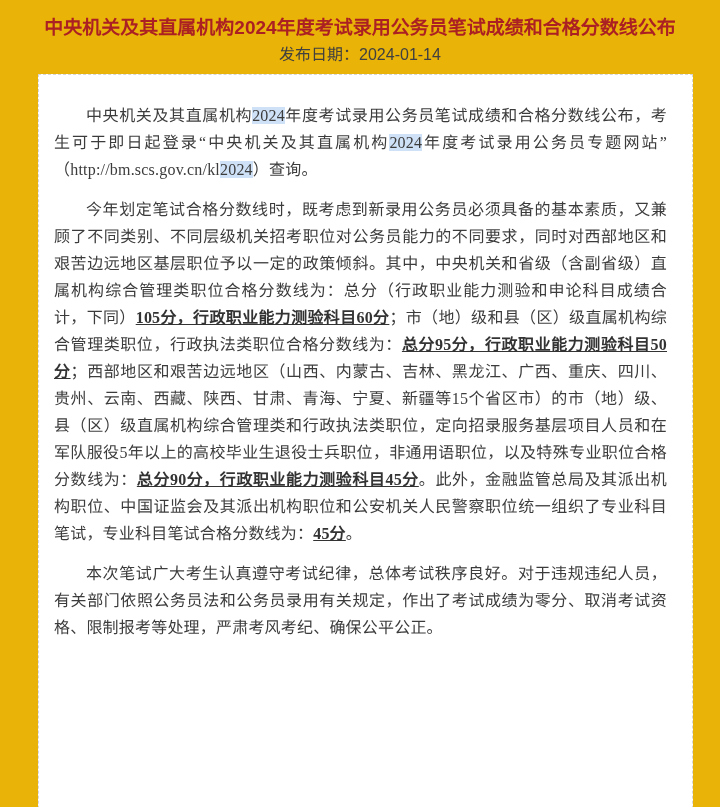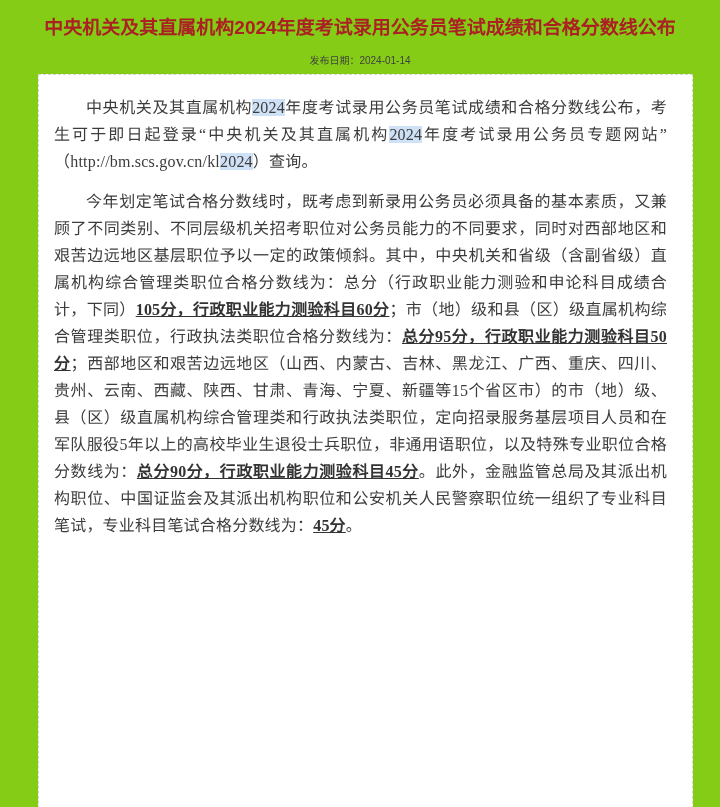--- a/index.html
+++ b/index.html
@@ -8,53 +8,52 @@
     background: #ffffff;
     width: 720px;
     height: 807px;
     overflow: hidden;
     font-family: "Liberation Serif", "DejaVu Serif", serif;
   }
   .page {
     position: relative;
     width: 720px;
     height: 807px;
-    background: #84cc16;
+    background: #eab308;
   }
   .page-title {
     margin: 0;
     padding-top: 15px;
     text-align: center;
     font-family: "Liberation Sans", "DejaVu Sans", sans-serif;
     font-weight: 700;
     font-size: 19px;
     line-height: 26px;
     color: #ab2023;
     letter-spacing: 0px;
   }
   .pub-date {
-    margin-top: 11px;
     text-align: center;
     font-family: "Liberation Sans", "DejaVu Sans", sans-serif;
-    font-size: 10px;
+    font-size: 16px;
     color: #404040;
   }
   .content-box {
     position: absolute;
     left: 38px;
     top: 74px;
     width: 655px;
     height: 860px;            
     box-sizing: border-box;
     border: 1px dashed #d6d6d6;
     background: #ffffff;
     padding: 19px 25px 30px 15px;
   }
   .para {
-    margin: 0 0 13px 0;
+    margin: 8px 0 13px 0;
     font-size: 16px;
     line-height: 27px;
     letter-spacing: 0.2px;
     color: #3c3c3c;
     text-align: justify;
     text-indent: 2em;
   }
   .para span { white-space: pre-wrap; }
   .b {
     font-weight: 700;
@@ -70,15 +69,16 @@
 
 <div class="page">
   <h1 class="page-title">中央机关及其直属机构2024年度考试录用公务员笔试成绩和合格分数线公布</h1>
 
   <div class="pub-date">发布日期：2024-01-14</div>
 
   <div class="content-box">
     <div>
         <p class="para"><span>中央机关及其直属机构</span><span class="hl">2024</span><span>年度考试录用公务员笔试成绩和合格分数线公布，考生可于即日起登录“中央机关及其直属机构</span><span class="hl">2024</span><span>年度考试录用公务员专题网站”（http://bm.scs.gov.cn/kl</span><span class="hl">2024</span><span>）查询。</span></p>
         <p class="para"><span>今年划定笔试合格分数线时，既考虑到新录用公务员必须具备的基本素质，又兼顾了不同类别、不同层级机关招考职位对公务员能力的不同要求，同时对西部地区和艰苦边远地区基层职位予以一定的政策倾斜。其中，中央机关和省级（含副省级）直属机构综合管理类职位合格分数线为：总分（行政职业能力测验和申论科目成绩合计，下同）</span><span class="b">105分，行政职业能力测验科目60分</span><span>；市（地）级和县（区）级直属机构综合管理类职位，行政执法类职位合格分数线为：</span><span class="b">总分95分，行政职业能力测验科目50分</span><span>；西部地区和艰苦边远地区（山西、内蒙古、吉林、黑龙江、广西、重庆、四川、贵州、云南、西藏、陕西、甘肃、青海、宁夏、新疆等15个省区市）的市（地）级、县（区）级直属机构综合管理类和行政执法类职位，定向招录服务基层项目人员和在军队服役5年以上的高校毕业生退役士兵职位，非通用语职位，以及特殊专业职位合格分数线为：</span><span class="b">总分90分，行政职业能力测验科目45分</span><span>。此外，金融监管总局及其派出机构职位、中国证监会及其派出机构职位和公安机关人民警察职位统一组织了专业科目笔试，专业科目笔试合格分数线为：</span><span class="b">45分</span><span>。</span></p>
+        <p class="para"><span>本次笔试广大考生认真遵守考试纪律，总体考试秩序良好。对于违规违纪人员，有关部门依照公务员法和公务员录用有关规定，作出了考试成绩为零分、取消考试资格、限制报考等处理，严肃考风考纪、确保公平公正。</span></p>
       </div>
   </div>
 </div>
 
 </body></html>

